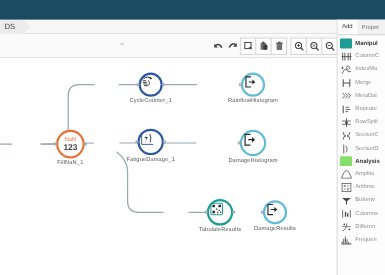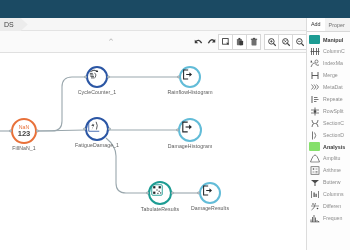--- a/index.html
+++ b/index.html
@@ -49,21 +49,21 @@
   .tb-btn.boxed { border: 1px solid #d7d7d7; background: #fff; margin-left: -1px; }
   .tb-btn svg { display: block; }
 
   
   .canvas {
     position: absolute; left: 0; top: 53px; width: 306px; height: 197px;
     background: #ffffff; overflow: hidden;
   }
   .canvas svg { position: absolute; left: 0; top: 0; }
 
-  .node { position: absolute; }
+  .node { position: absolute; margin-left: 40px; }
   .node .ring {
     position: absolute; left: 0; top: 0;
     border-radius: 50%; background: #fff;
     display: flex; align-items: center; justify-content: center;
   }
   .node .caption {
     position: absolute; top: 100%; left: 50%;
     transform: translate(-50%, 1px);
     font-size: 5.2px; color: #5a5a5a; white-space: nowrap;
     letter-spacing: .1px;

